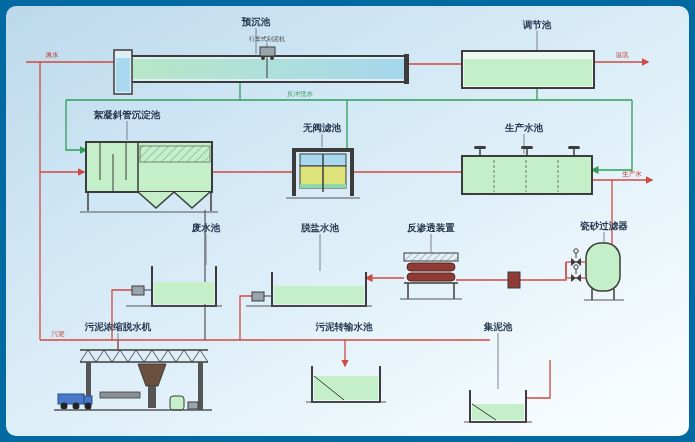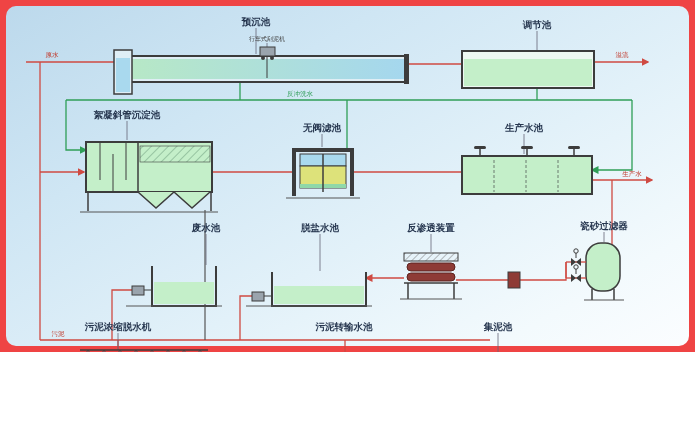--- a/index.html
+++ b/index.html
@@ -1,16 +1,16 @@
 <!DOCTYPE html>
 <html><head>
 <meta charset="utf-8">
 <style>
   html,body{margin:0;padding:0;background:#ffffff;}
-  .canvas{position:relative;width:695px;height:352px;background:#ef4444;overflow:hidden;
+  .canvas{position:relative;width:695px;height:442px;background:#0369a1;overflow:hidden;
           font-family:"Liberation Sans","DejaVu Sans",sans-serif;}
   .bg{position:absolute;top:6px;left:6px;right:6px;bottom:6px;border-radius:10px;
       background:linear-gradient(150deg,#bcd9ec 0%,#cfe6f4 30%,#e2f1f9 60%,#f3fafd 85%,#fbfdff 100%);}
   svg{position:absolute;top:0;left:0;}
   text.node{font-size:9.5px;font-weight:bold;fill:#26364f;}
   text.tiny{font-size:6px;fill:#444;}
   text.pipe-red{font-size:6.5px;fill:#c0392b;}
   text.pipe-green{font-size:6.5px;fill:#2f9e57;}
   .leader{stroke:#667;stroke-width:0.8;}
   .wall{stroke:#3c3c3c;stroke-width:2;fill:none;}

